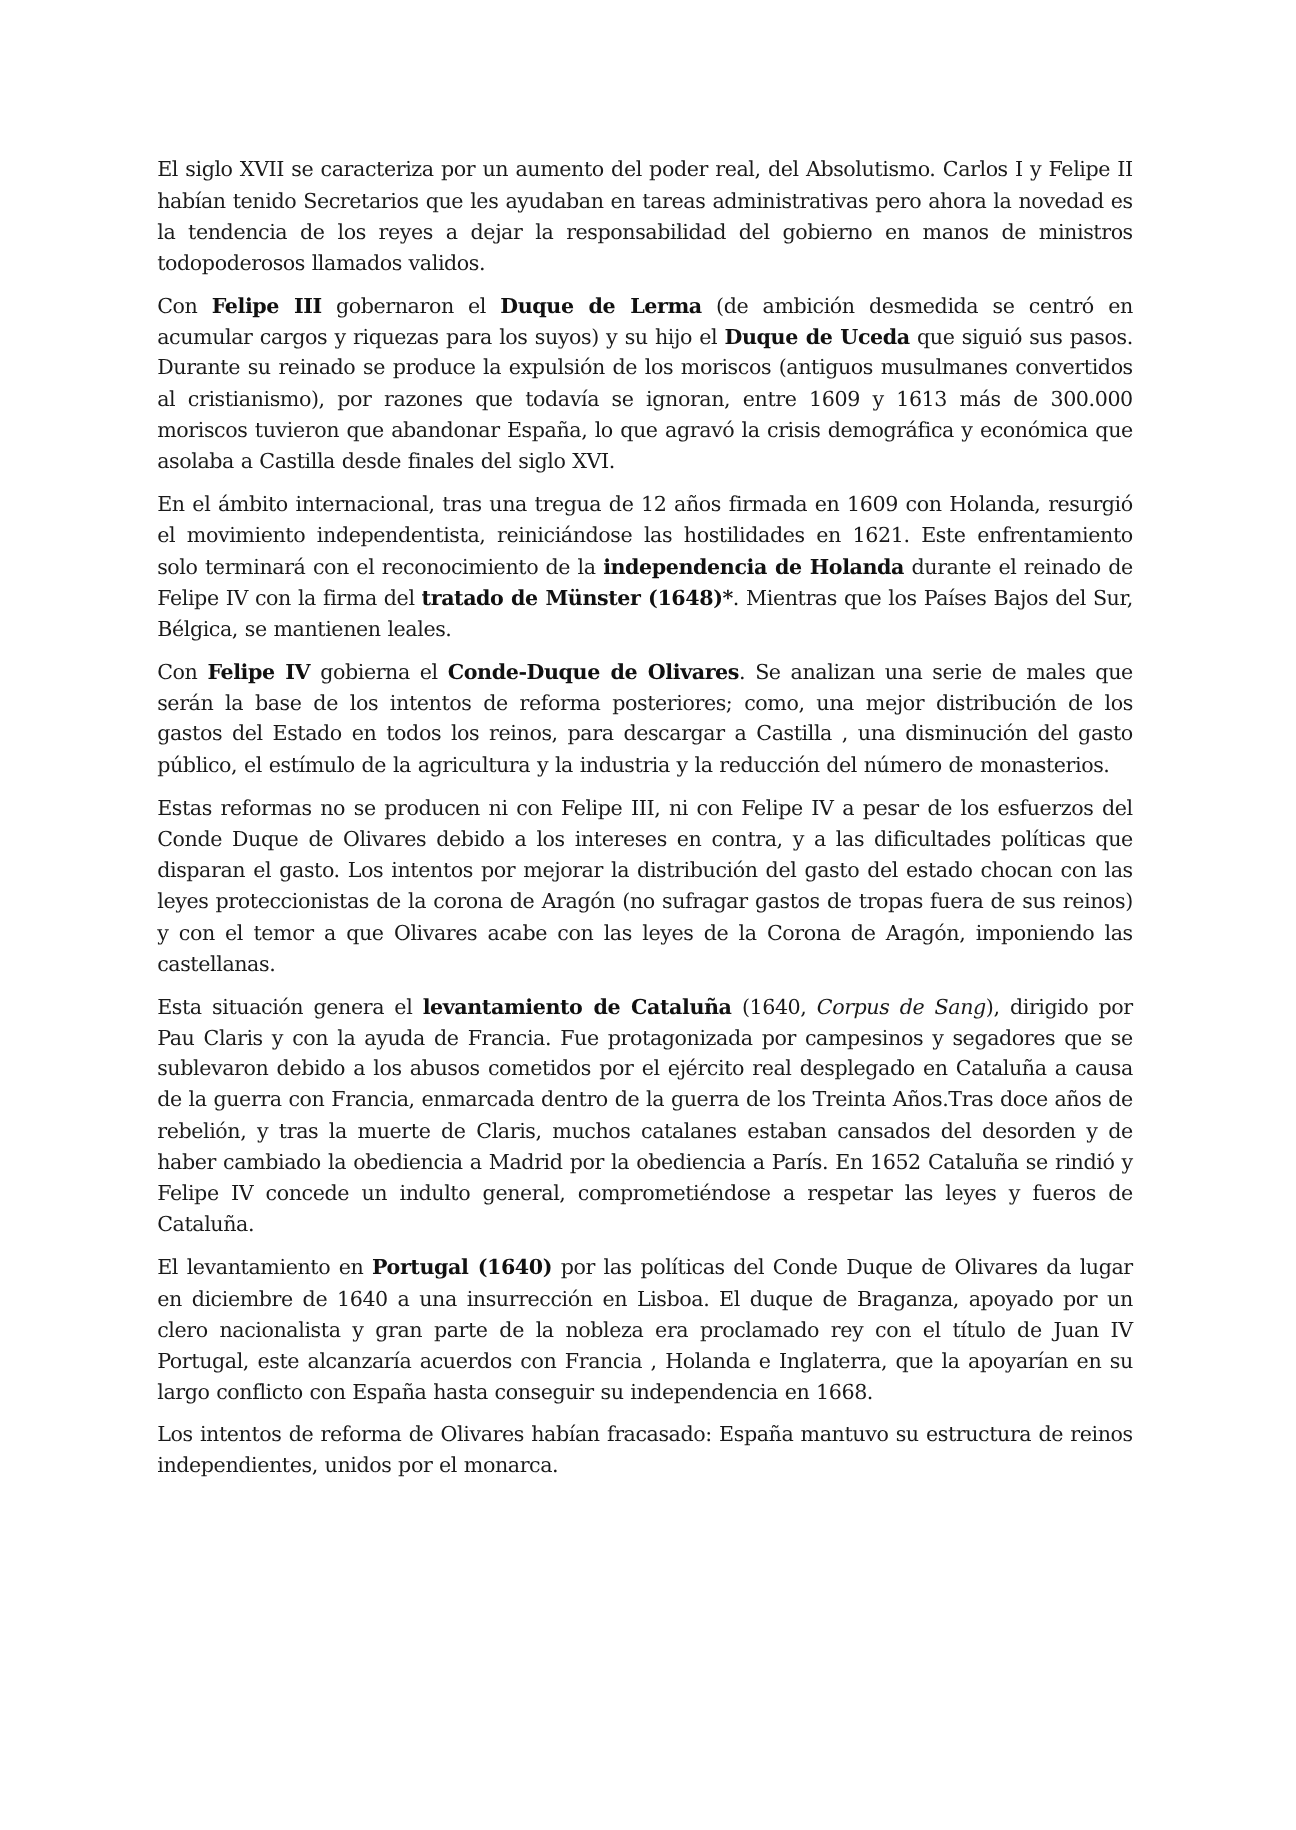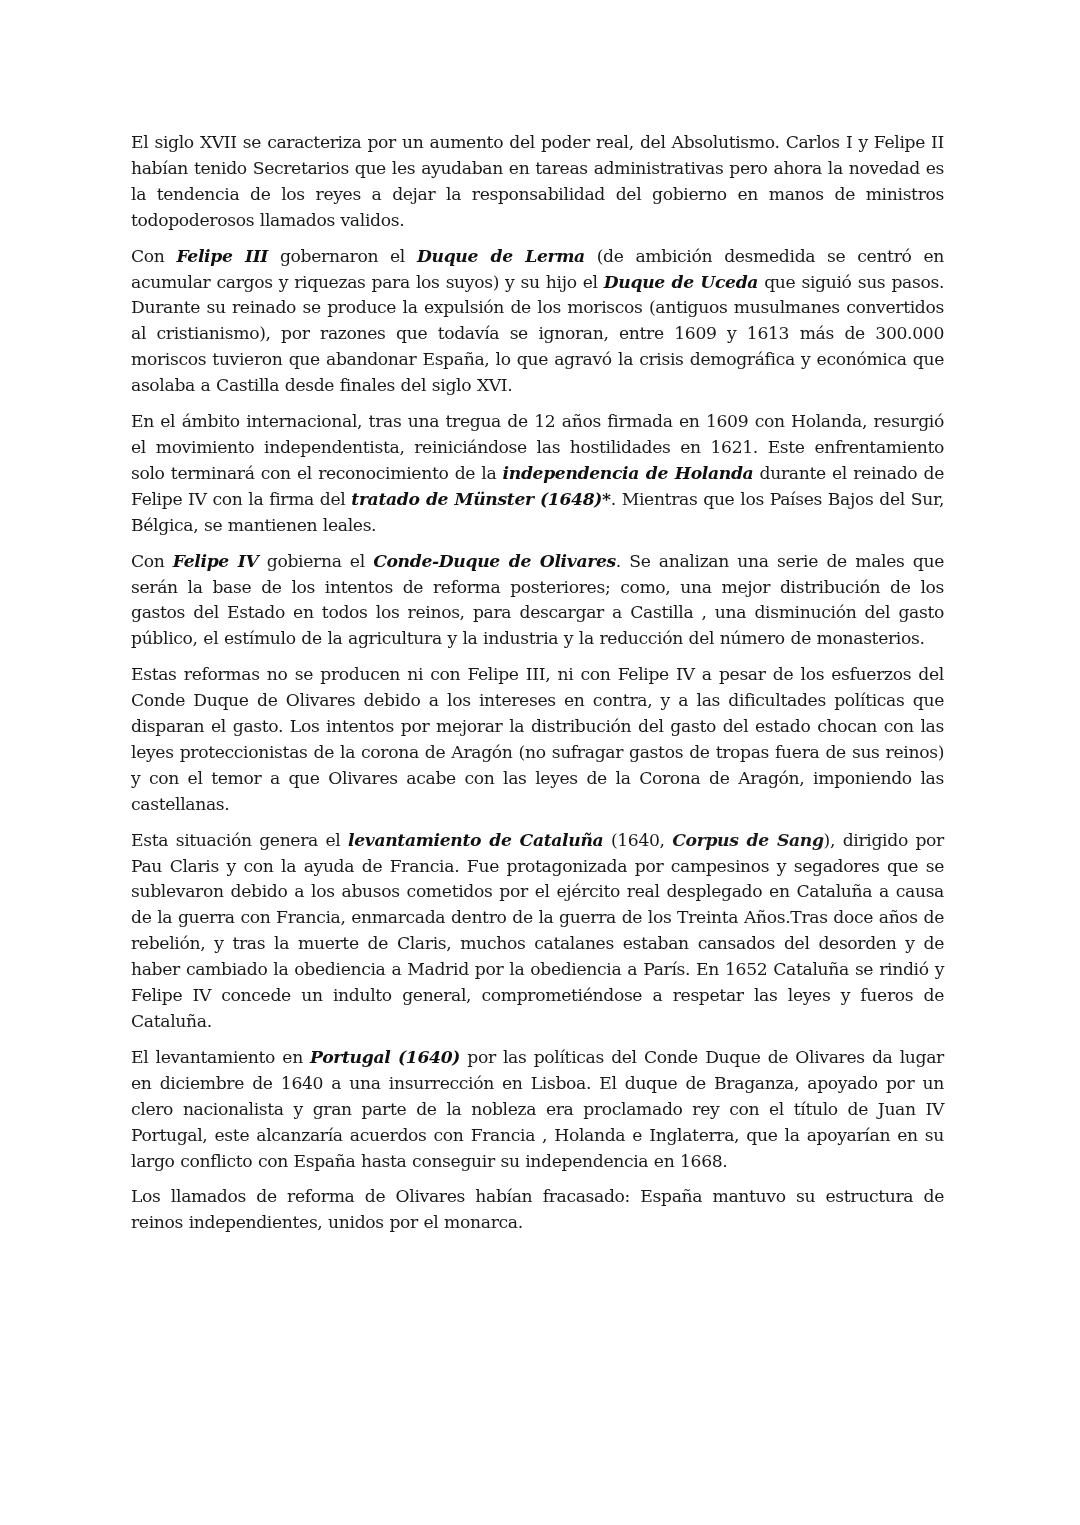--- a/index.html
+++ b/index.html
@@ -26,25 +26,23 @@
       word-spacing: 0.5px;
     }
     .para {
       margin: 0 4px 10px 0;
       text-align: justify;
       hyphens: none;
     }
     .para b {
       font-weight: bold;
       color: #111111;
-      font-style: italic;
     }
     .para i {
       font-style: italic;
-      font-weight: bold;
     }
   </style>
 </head>
 <body>
 
 <div class="page">
 
   <p class="para">
     <span>El siglo XVII se caracteriza por un aumento del poder real, del Absolutismo. Carlos I y Felipe II habían tenido Secretarios que les ayudaban en tareas administrativas pero ahora la novedad es la tendencia de los reyes a dejar la responsabilidad del gobierno en manos de ministros todopoderosos llamados validos.</span>
   </p>
@@ -68,16 +66,16 @@
   <p class="para">
     <span>Esta situación genera el </span><b>levantamiento de Cataluña</b><span> (1640, </span><i>Corpus de Sang</i><span>), dirigido por Pau Claris y con la ayuda de Francia. Fue protagonizada por campesinos y segadores que se sublevaron debido a los abusos cometidos por el ejército real desplegado en Cataluña a causa de la guerra con Francia, enmarcada dentro de la guerra de los Treinta Años.Tras doce años de rebelión, y tras la muerte de Claris, muchos catalanes estaban cansados del desorden y de haber cambiado la obediencia a Madrid por la obediencia a París. En 1652 Cataluña se rindió y Felipe IV concede un indulto general, comprometiéndose a respetar las leyes y fueros de Cataluña.</span>
   </p>
 
   <p class="para">
     <span>El levantamiento en </span><b>Portugal (1640)</b><span> por las políticas del Conde Duque de Olivares da lugar en diciembre de 1640 a una insurrección en Lisboa. El duque de Braganza, apoyado por un clero nacionalista y gran parte de la nobleza era proclamado rey con el título de Juan IV Portugal, este alcanzaría acuerdos con Francia , Holanda  e Inglaterra, que la apoyarían en su largo conflicto con España hasta conseguir su independencia  en 1668.</span>
   </p>
 
 
   <p class="para">
-    <span>Los llamados de reforma de Olivares habían fracasado: España mantuvo su estructura de reinos independientes, unidos por el monarca.</span>
+    <span>Los intentos de reforma de Olivares habían fracasado: España mantuvo su estructura de reinos independientes, unidos por el monarca.</span>
   </p>
 
 </div>
 
 </body></html>

